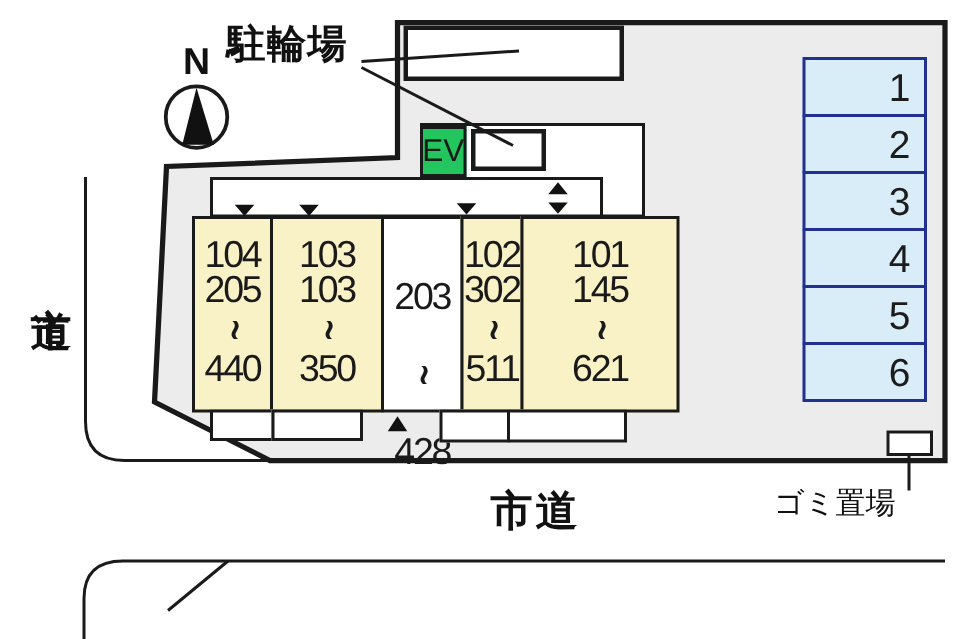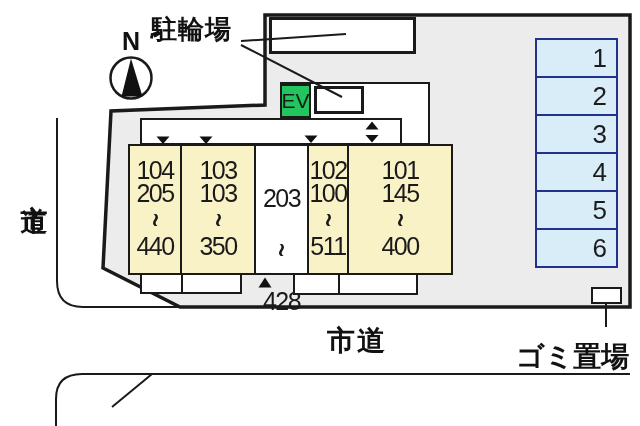--- a/index.html
+++ b/index.html
@@ -41,21 +41,21 @@
   
   .lbl { position:absolute; z-index:2; color:#111; white-space:nowrap; }
   #n-label { left:116px; top:27px; width:30px; text-align:center; font-size:25px; font-weight:700; }
   #bike-label { left:151px; top:12px; font-size:26px; font-weight:600; letter-spacing:1px; }
   #ev-label-box { position:absolute; left:280px; top:84px; width:31px; height:34px;
     border:2px solid #1a1a1a; background:#22c55e; z-index:2;
     display:flex; align-items:center; justify-content:center; font-size:21px; font-weight:500; }
   #road-left-label { left:16px; top:183px; font-size:27px; font-weight:600;
     writing-mode:vertical-rl; text-orientation:upright; letter-spacing:3px; }
   #road-bottom-label { left:327px; top:322px; font-size:28px; font-weight:600; letter-spacing:2px; }
-  #garbage-label { left:516px; top:338px; font-size:28px; font-weight:700; }
+  #garbage-label { left:516px; top:322px; font-size:20px; font-weight:400; }
 </style>
 </head>
 <body>
 
 <div id="stage">
 
   <svg id="base-svg" class="layer" viewBox="0 0 640 426">
     <path d="M265,15 L630,15 L630,307 L180,307 L103,268 L111,111 L265,105 Z" fill="#ececec" stroke="#1a1a1a" stroke-width="3.5" stroke-linejoin="miter"></path>
     <path d="M57,118 L57,281 Q57,307 83,307 L178,307" fill="none" stroke="#1a1a1a" stroke-width="2"></path>
     <path d="M56,426 L56,399 Q56,374 82,374 L630,374" fill="none" stroke="#1a1a1a" stroke-width="2"></path>
@@ -90,33 +90,33 @@
     <div class="unit white" style="width:55px;gap:28px;">
       <div class="u-line"></div>
       <div class="u-line">203</div>
       <div class="u-tilde">
           <span>~</span>
         </div>
       <div class="u-line">428</div>
     </div>
     <div class="unit" style="width:42px;">
       <div class="u-line">102</div>
-      <div class="u-line">100</div>
+      <div class="u-line">302</div>
       <div class="u-tilde">
           <span>~</span>
         </div>
       <div class="u-line">511</div>
     </div>
     <div class="unit" style="width:106px;">
       <div class="u-line">101</div>
       <div class="u-line">145</div>
       <div class="u-tilde">
           <span>~</span>
         </div>
-      <div class="u-line">400</div>
+      <div class="u-line">621</div>
     </div>
   </div>
 
   <div class="balc" style="left:140px; top:273px; width:43px; height:21px;"></div>
   <div class="balc" style="left:181px; top:273px; width:61px; height:21px;"></div>
   <div class="balc" style="left:293px; top:273px; width:47px; height:22px;"></div>
   <div class="balc" style="left:338px; top:273px; width:80px; height:22px;"></div>
 
   <div id="parking">
     <div class="pspace">

